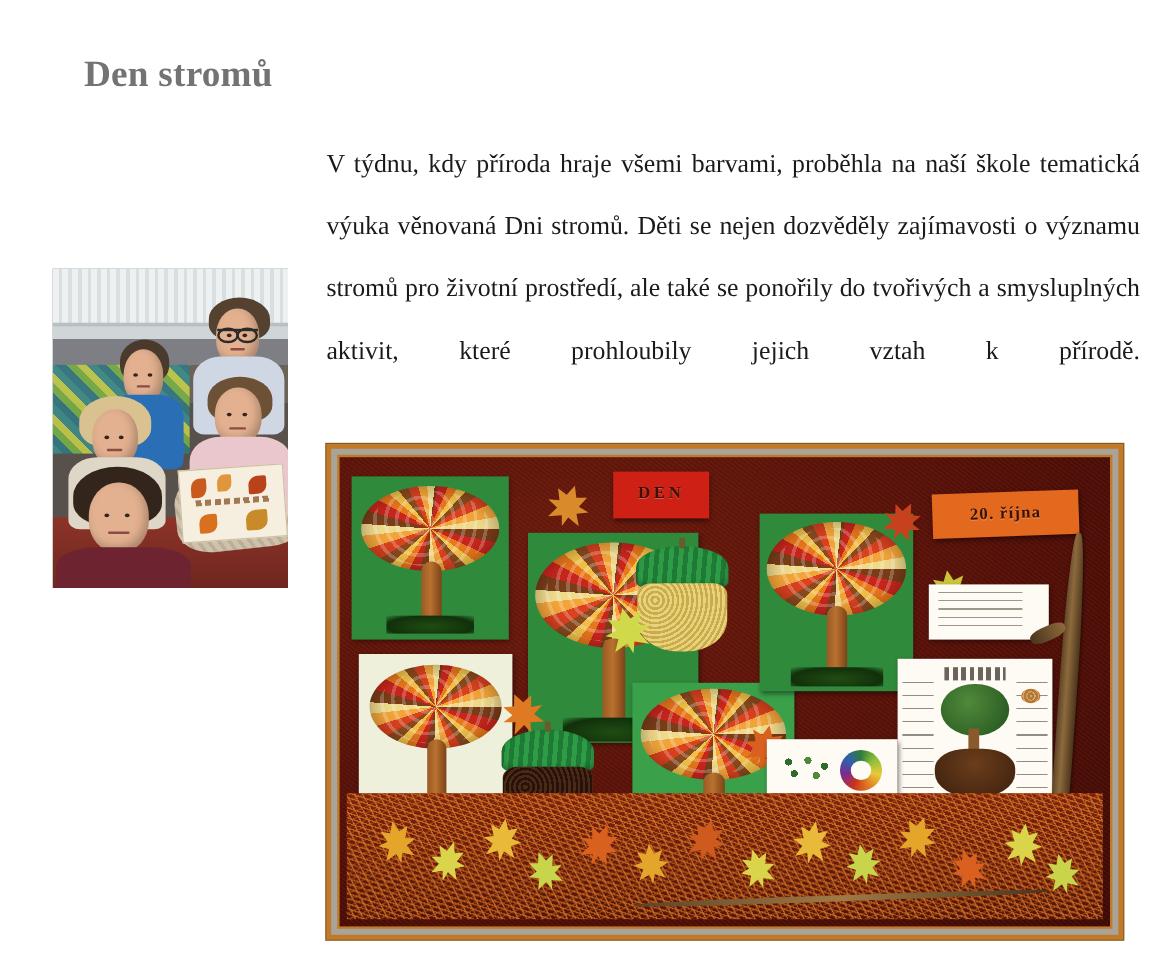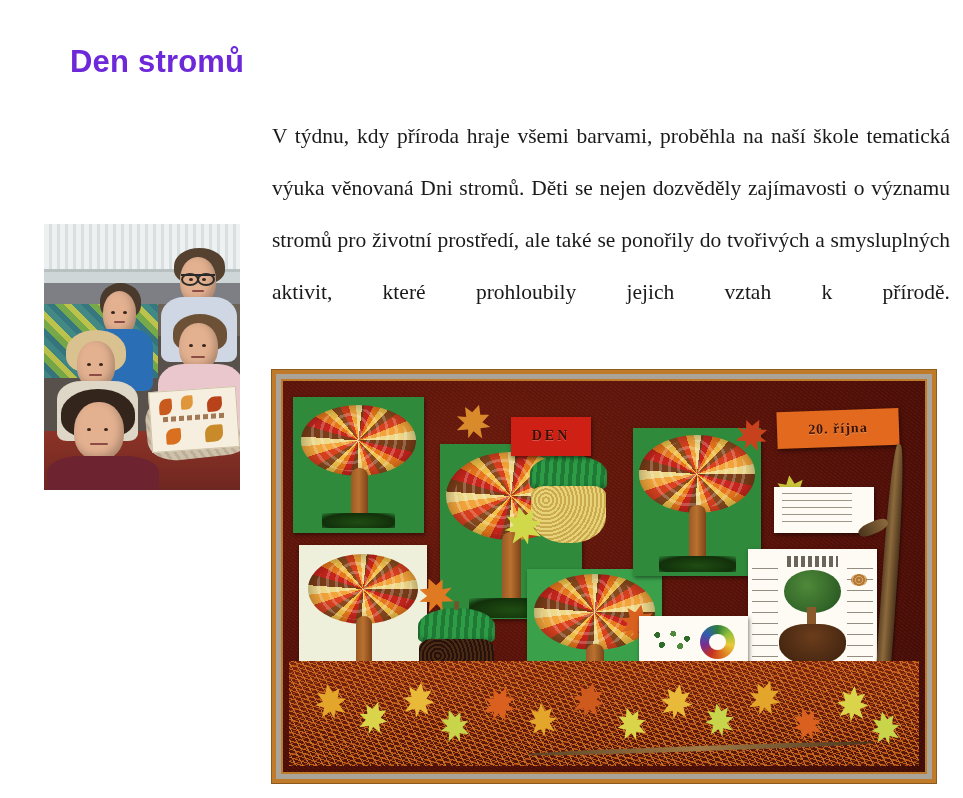--- a/index.html
+++ b/index.html
@@ -6,23 +6,23 @@
   body{
     width:963px;height:798px;background:#ffffff;
     font-family:"Liberation Serif", serif;
     overflow:hidden;position:relative;
   }
   .page{position:relative;width:963px;height:798px;}
 
   
   #page-title{
     position:absolute;left:70px;top:44px;
-    font-family:Liberation Sans, sans-serif;
+    font-family:Liberation Serif, serif;
     font-weight:bold;font-size:31px;letter-spacing:.2px;
-    color:#6d28d9;white-space:nowrap;
+    color:#737373;white-space:nowrap;
   }
 
   
   #article-body{
     position:absolute;left:70px;top:110px;width:880px;
     font-size:21.5px;line-height:52px;color:#1a1a1a;
     text-align:justify;text-justify:inter-word;
   }
   #article-body p{margin:0;}
   #article-body p:after{content:"";display:inline-block;width:100%;}
@@ -413,21 +413,21 @@
 
       <div class="acorn" id="acorn-corn" style="left:38.5%;top:19%;width:12%;height:22%;">
         <div class="cap"></div>
         <div class="nut"></div>
       </div>
       <div class="acorn" id="acorn-coffee" style="left:21%;top:58%;width:12%;height:22%;">
         <div class="cap"></div>
         <div class="nut"></div>
       </div>
 
-      <div class="sign" id="sign-den" style="left:35.5%;top:3%;width:12.5%;height:10%;font-size:14px;margin-top:24px;">
+      <div class="sign" id="sign-den" style="left:35.5%;top:3%;width:12.5%;height:10%;font-size:14px;">
         <span>DEN</span>
       </div>
       <div class="sign" id="sign-date" style="left:77%;top:7.5%;width:19%;height:9.5%;font-size:14px;letter-spacing:1px;">
         <span>20. října</span>
       </div>
 
       <div class="leaf" style="left:27%;top:6%;width:5.5%;height:9%;background:#d98a2b;transform:rotate(18deg);"></div>
       <div class="leaf" style="left:34.5%;top:32%;width:6%;height:10%;background:#cfd94a;transform:rotate(-14deg);"></div>
       <div class="leaf" style="left:70.5%;top:9.5%;width:5%;height:8.5%;background:#c8411d;transform:rotate(26deg);"></div>
       <div class="leaf" style="left:21%;top:50%;width:5.5%;height:9%;background:#e07a22;transform:rotate(-24deg);"></div>

